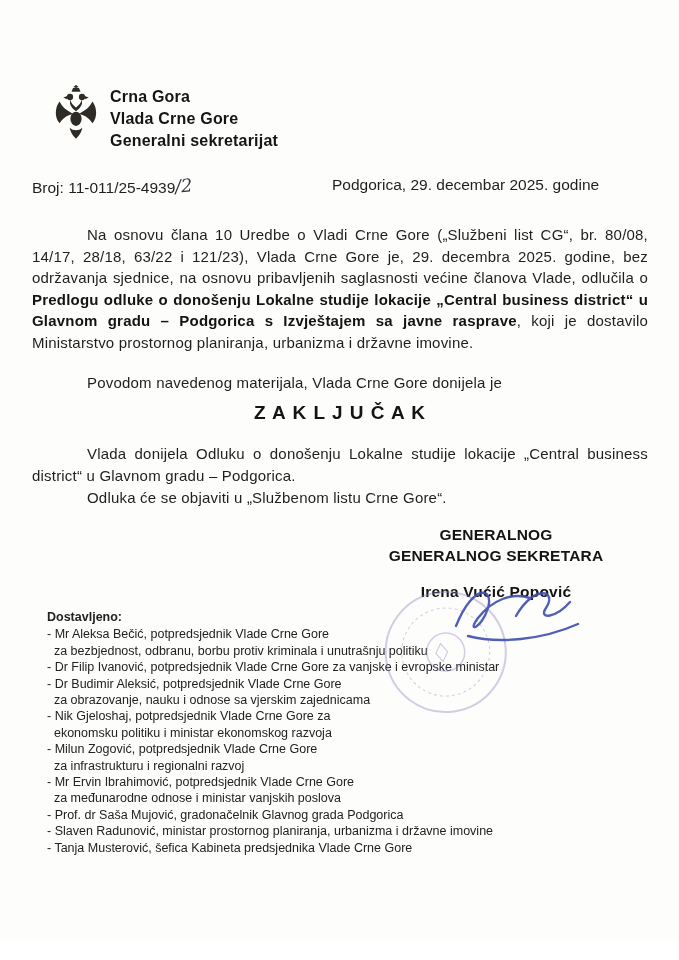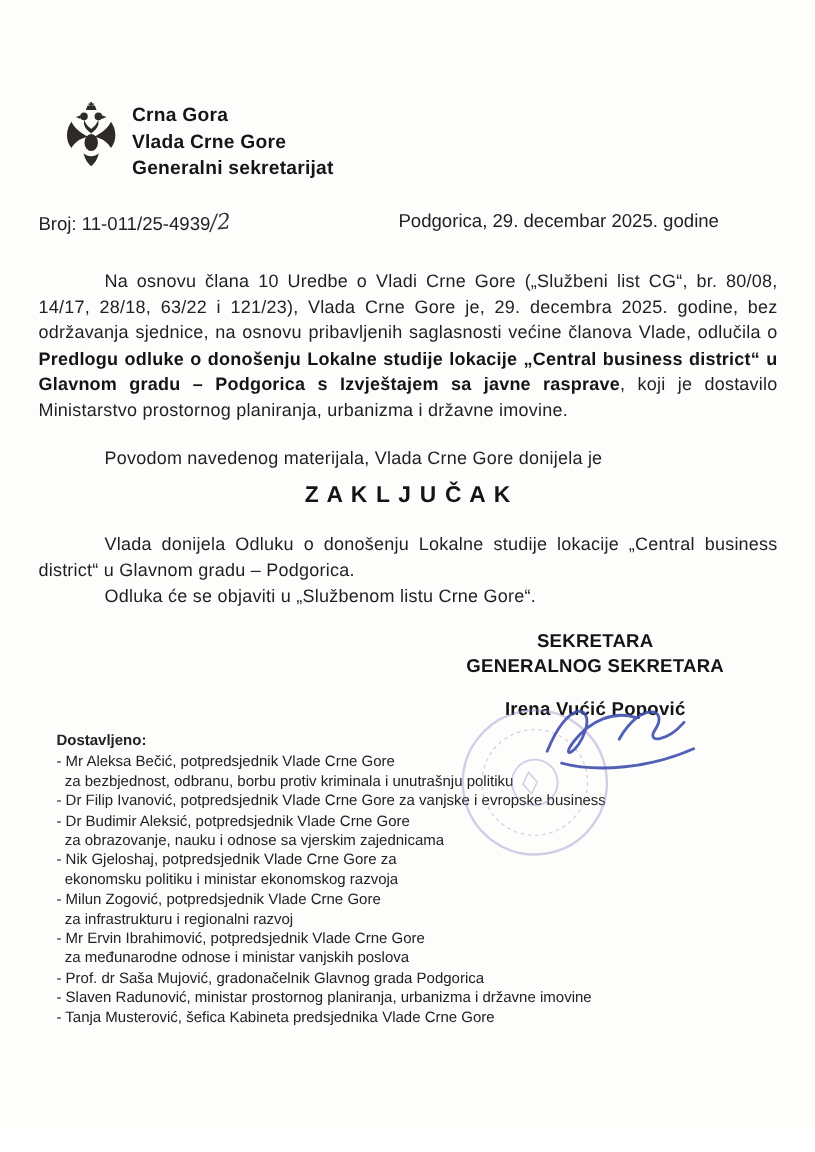--- a/index.html
+++ b/index.html
@@ -124,30 +124,30 @@
 
   <p class="para p2">Povodom navedenog materijala, Vlada Crne Gore donijela je</p>
 
   <div class="heading">Z A K L J U Č A K</div>
 
   <p class="para p3">Vlada donijela Odluku o donošenju Lokalne studije lokacije „Central business district“ u Glavnom gradu – Podgorica.</p>
 
   <p class="para p4">Odluka će se objaviti u „Službenom listu Crne Gore“.</p>
 
   <div class="sig-block">
-    <div>SEKRETARA</div>
+    <div>GENERALNOG</div>
     <div>GENERALNOG SEKRETARA</div>
     <div class="sig-name">Irena Vućić Popović</div>
   </div>
 
   <div class="dist">
     <div class="dist-label">Dostavljeno:</div>
     <div class="dist-item">- Mr Aleksa Bečić, potpredsjednik Vlade Crne Gore
   za bezbjednost, odbranu, borbu protiv kriminala i unutrašnju politiku</div>
-    <div class="dist-item">- Dr Filip Ivanović, potpredsjednik Vlade Crne Gore za vanjske i evropske business</div>
+    <div class="dist-item">- Dr Filip Ivanović, potpredsjednik Vlade Crne Gore za vanjske i evropske ministar</div>
     <div class="dist-item">- Dr Budimir Aleksić, potpredsjednik Vlade Crne Gore
   za obrazovanje, nauku i odnose sa vjerskim zajednicama</div>
     <div class="dist-item">- Nik Gjeloshaj, potpredsjednik Vlade Crne Gore za
   ekonomsku politiku i ministar ekonomskog razvoja</div>
     <div class="dist-item">- Milun Zogović, potpredsjednik Vlade Crne Gore
   za infrastrukturu i regionalni razvoj</div>
     <div class="dist-item">- Mr Ervin Ibrahimović, potpredsjednik Vlade Crne Gore
   za međunarodne odnose i ministar vanjskih poslova</div>
     <div class="dist-item">- Prof. dr Saša Mujović, gradonačelnik Glavnog grada Podgorica</div>
     <div class="dist-item">- Slaven Radunović, ministar prostornog planiranja, urbanizma i državne imovine</div>

